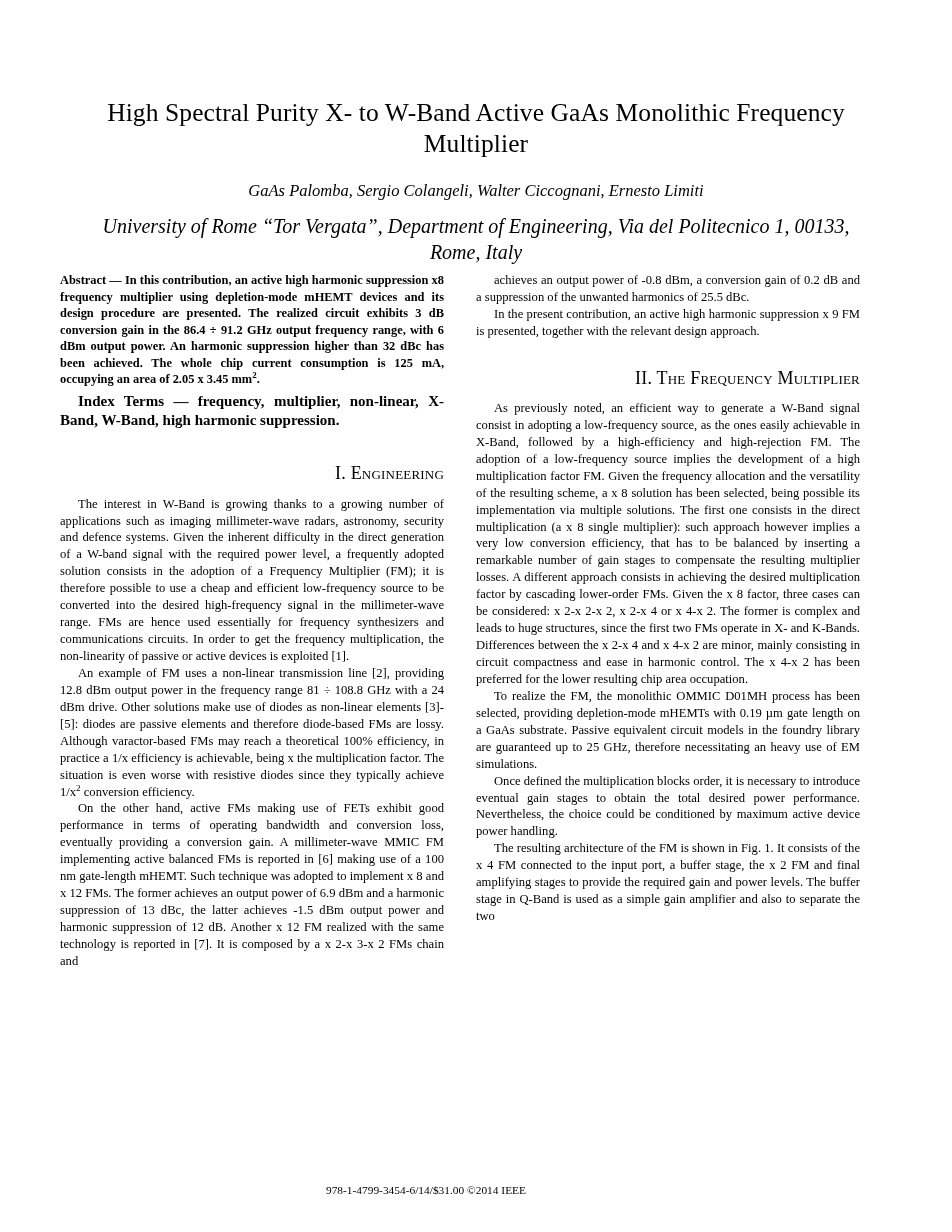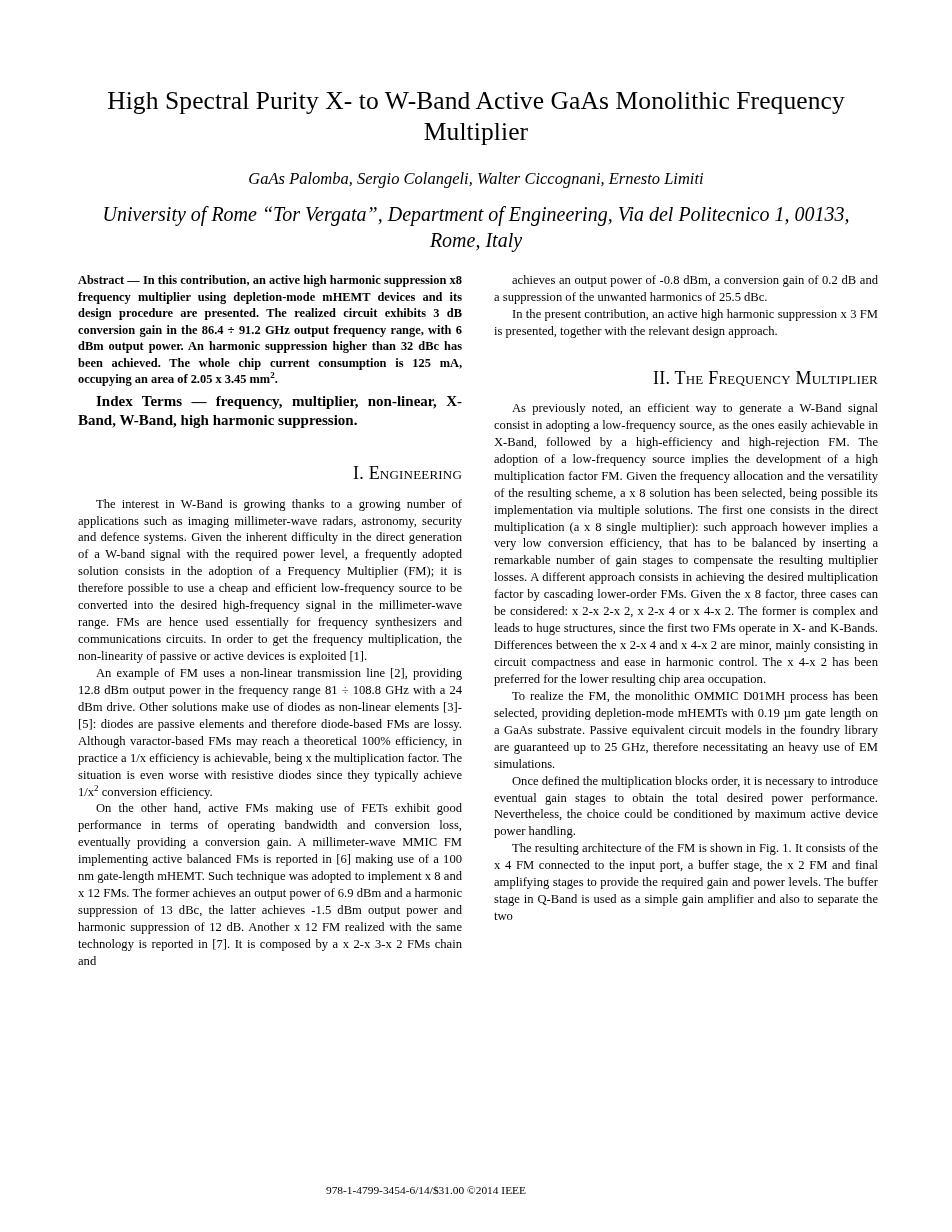--- a/index.html
+++ b/index.html
@@ -14,21 +14,21 @@
     color: #000000;
     position: relative;
     overflow: hidden;
   }
   .page {
     position: absolute;
     left: 0; top: 0;
     width: 952px;
     height: 1232px;
     box-sizing: border-box;
-    padding: 0;
+    padding: 12px;
   }
   .title-block {
     margin: 0 auto;
     padding-top: 86px;
     width: 790px;
     text-align: center;
   }
   .paper-title {
     font-size: 25.5px;
     line-height: 1.21;
@@ -44,21 +44,21 @@
   }
   .affiliation {
     margin-top: 12px;
     font-size: 20px;
     font-style: italic;
     line-height: 1.3;
   }
   .columns {
     position: absolute;
     top: 272px;
-    left: 78px;
+    left: 60px;
     width: 800px;
     display: flex;
     gap: 32px;
   }
   .col {
     width: 384px;
     text-align: justify;
     font-size: 12.6px;
     line-height: 1.345;
   }
@@ -142,21 +142,21 @@
       <p class="body"><span>An example of FM uses a non-linear transmission line [2], providing 12.8 dBm output power in the frequency range 81 ÷ 108.8 GHz with a 24 dBm drive. Other solutions make use of diodes as non-linear elements [3]-[5]: diodes are passive elements and therefore diode-based FMs are lossy. Although varactor-based FMs may reach a theoretical 100% efficiency, in practice a 1/x efficiency is achievable, being x the multiplication factor. The situation is even worse with resistive diodes since they typically achieve 1/x</span><sup>2</sup><span> conversion efficiency.</span></p>
 
       <p class="body">On the other hand, active FMs making use of FETs exhibit good performance in terms of operating bandwidth and conversion loss, eventually providing a conversion gain. A millimeter-wave MMIC FM implementing active balanced FMs is reported in [6] making use of a 100 nm gate-length mHEMT. Such technique was adopted to implement x 8 and x 12 FMs. The former achieves an output power of 6.9 dBm and a harmonic suppression of 13 dBc, the latter achieves -1.5 dBm output power and harmonic suppression of 12 dB. Another x 12 FM realized with the same technology is reported in [7]. It is composed by a x 2-x 3-x 2 FMs chain and</p>
 
     </div>
 
     <div class="col">
 
       <p class="body">achieves an output power of -0.8 dBm, a conversion gain of 0.2 dB and a suppression of the unwanted harmonics of 25.5 dBc.</p>
 
-      <p class="body">In the present contribution, an active high harmonic suppression x 3 FM is presented, together with the relevant design approach.</p>
+      <p class="body">In the present contribution, an active high harmonic suppression x 9 FM is presented, together with the relevant design approach.</p>
 
       <div class="section-head tight">II.  The Frequency Multiplier</div>
 
       <p class="body first">As previously noted, an efficient way to generate a W-Band signal consist in adopting a low-frequency source, as the ones easily achievable in X-Band, followed by a high-efficiency and high-rejection FM. The adoption of a low-frequency source implies the development of a high multiplication factor FM. Given the frequency allocation and the versatility of the resulting scheme, a x 8 solution has been selected, being possible its implementation via multiple solutions. The first one consists in the direct multiplication (a x 8 single multiplier): such approach however implies a very low conversion efficiency, that has to be balanced by inserting a remarkable number of gain stages to compensate the resulting multiplier losses. A different approach consists in achieving the desired multiplication factor by cascading lower-order FMs. Given the x 8 factor, three cases can be considered: x 2-x 2-x 2, x 2-x 4 or x 4-x 2. The former is complex and leads to huge structures, since the first two FMs operate in X- and K-Bands. Differences between the x 2-x 4 and x 4-x 2 are minor, mainly consisting in circuit compactness and ease in harmonic control. The x 4-x 2 has been preferred for the lower resulting chip area occupation.</p>
       <p class="body">To realize the FM, the monolithic OMMIC D01MH process has been selected, providing depletion-mode mHEMTs with 0.19 µm gate length on a GaAs substrate. Passive equivalent circuit models in the foundry library are guaranteed up to 25 GHz, therefore necessitating an heavy use of EM simulations.</p>
       <p class="body">Once defined the multiplication blocks order, it is necessary to introduce eventual gain stages to obtain the total desired power performance. Nevertheless, the choice could be conditioned by maximum active device power handling.</p>
       <p class="body">The resulting architecture of the FM is shown in Fig. 1. It consists of the x 4 FM connected to the input port, a buffer stage, the x 2 FM and final amplifying stages to provide the required gain and power levels. The buffer stage in Q-Band is used as a simple gain amplifier and also to separate the two</p>
 
     </div>
 

